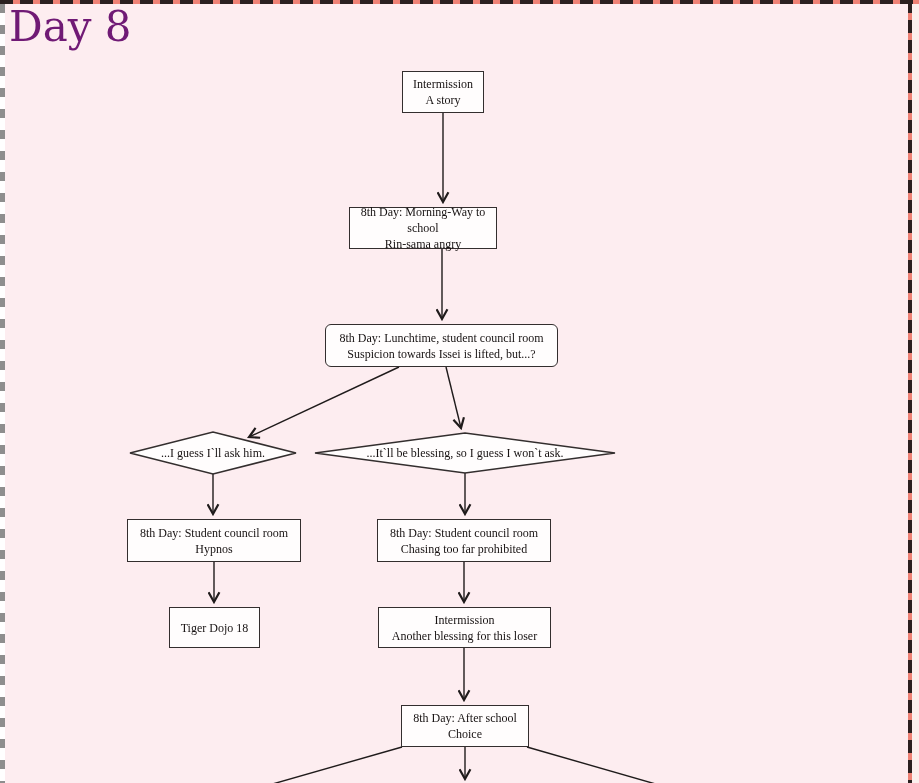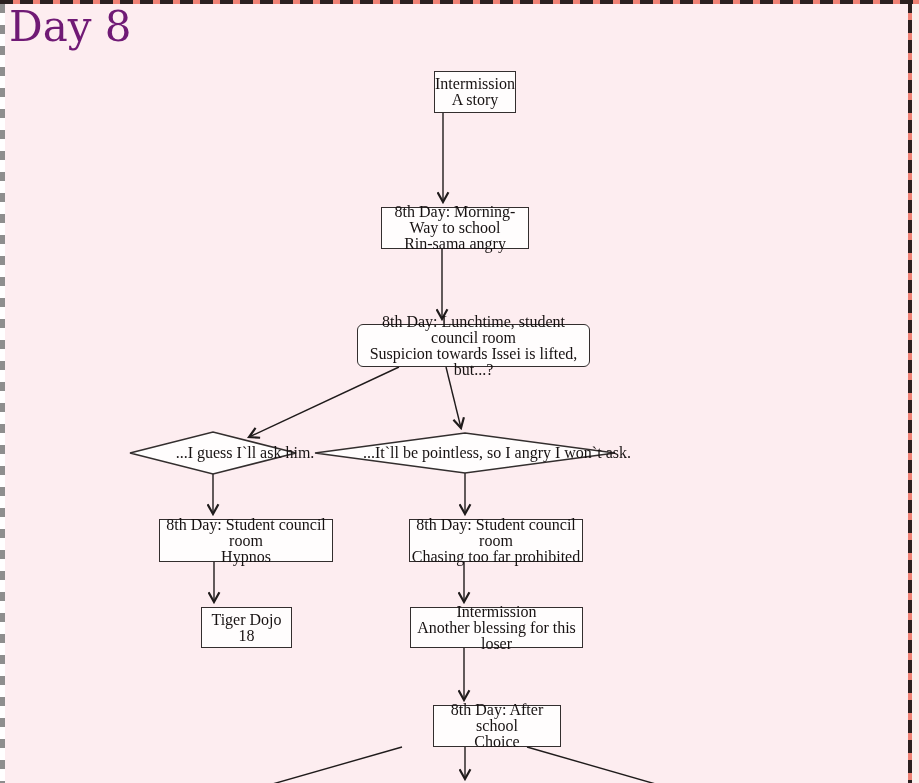--- a/index.html
+++ b/index.html
@@ -30,21 +30,21 @@
   .title{
     position:absolute;left:9px;top:2px;margin:0;
     font-family:"DejaVu Serif","Liberation Serif",serif;
     font-size:42px;font-weight:normal;line-height:1.2;
     color:#701a75;z-index:3;
   }
   svg.edges{position:absolute;left:0;top:0;z-index:1;}
   .node{
     position:absolute;z-index:2;
     display:flex;align-items:center;justify-content:center;text-align:center;
-    font-size:16px;line-height:16px;white-space:pre-line;margin-left:32px;
+    font-size:12px;line-height:16px;white-space:pre-line;
   }
   .node.box{
     background:var(--node-fill,#fffdfd);
     border:1.6px solid var(--node-border,#332e2e);
     box-sizing:border-box;
   }
   .node.diamond-label{background:transparent;border:none;}
 </style>
 </head>
 <body>
@@ -88,21 +88,21 @@
 A story</div>
 
   <div class="node box" style="left:349px;top:207px;width:148px;height:42px;">8th Day: Morning-Way to school
 Rin-sama angry</div>
 
   <div class="node box" style="left:325px;top:324px;width:233px;height:43px;border-radius:6px;">8th Day: Lunchtime, student council room
 Suspicion towards Issei is lifted, but...?</div>
 
   <div class="node diamond-label" style="left:130px;top:432px;width:166px;height:42px;">...I guess I`ll ask him.</div>
 
-  <div class="node diamond-label" style="left:315px;top:433px;width:300px;height:40px;">...It`ll be pointless, so I angry I won`t ask.</div>
+  <div class="node diamond-label" style="left:315px;top:433px;width:300px;height:40px;">...It`ll be blessing, so I guess I won`t ask.</div>
 
   <div class="node box" style="left:127px;top:519px;width:174px;height:43px;">8th Day: Student council room
 Hypnos</div>
 
   <div class="node box" style="left:377px;top:519px;width:174px;height:43px;">8th Day: Student council room
 Chasing too far prohibited</div>
 
   <div class="node box" style="left:169px;top:607px;width:91px;height:41px;">Tiger Dojo 18</div>
 
   <div class="node box" style="left:378px;top:607px;width:173px;height:41px;">Intermission

